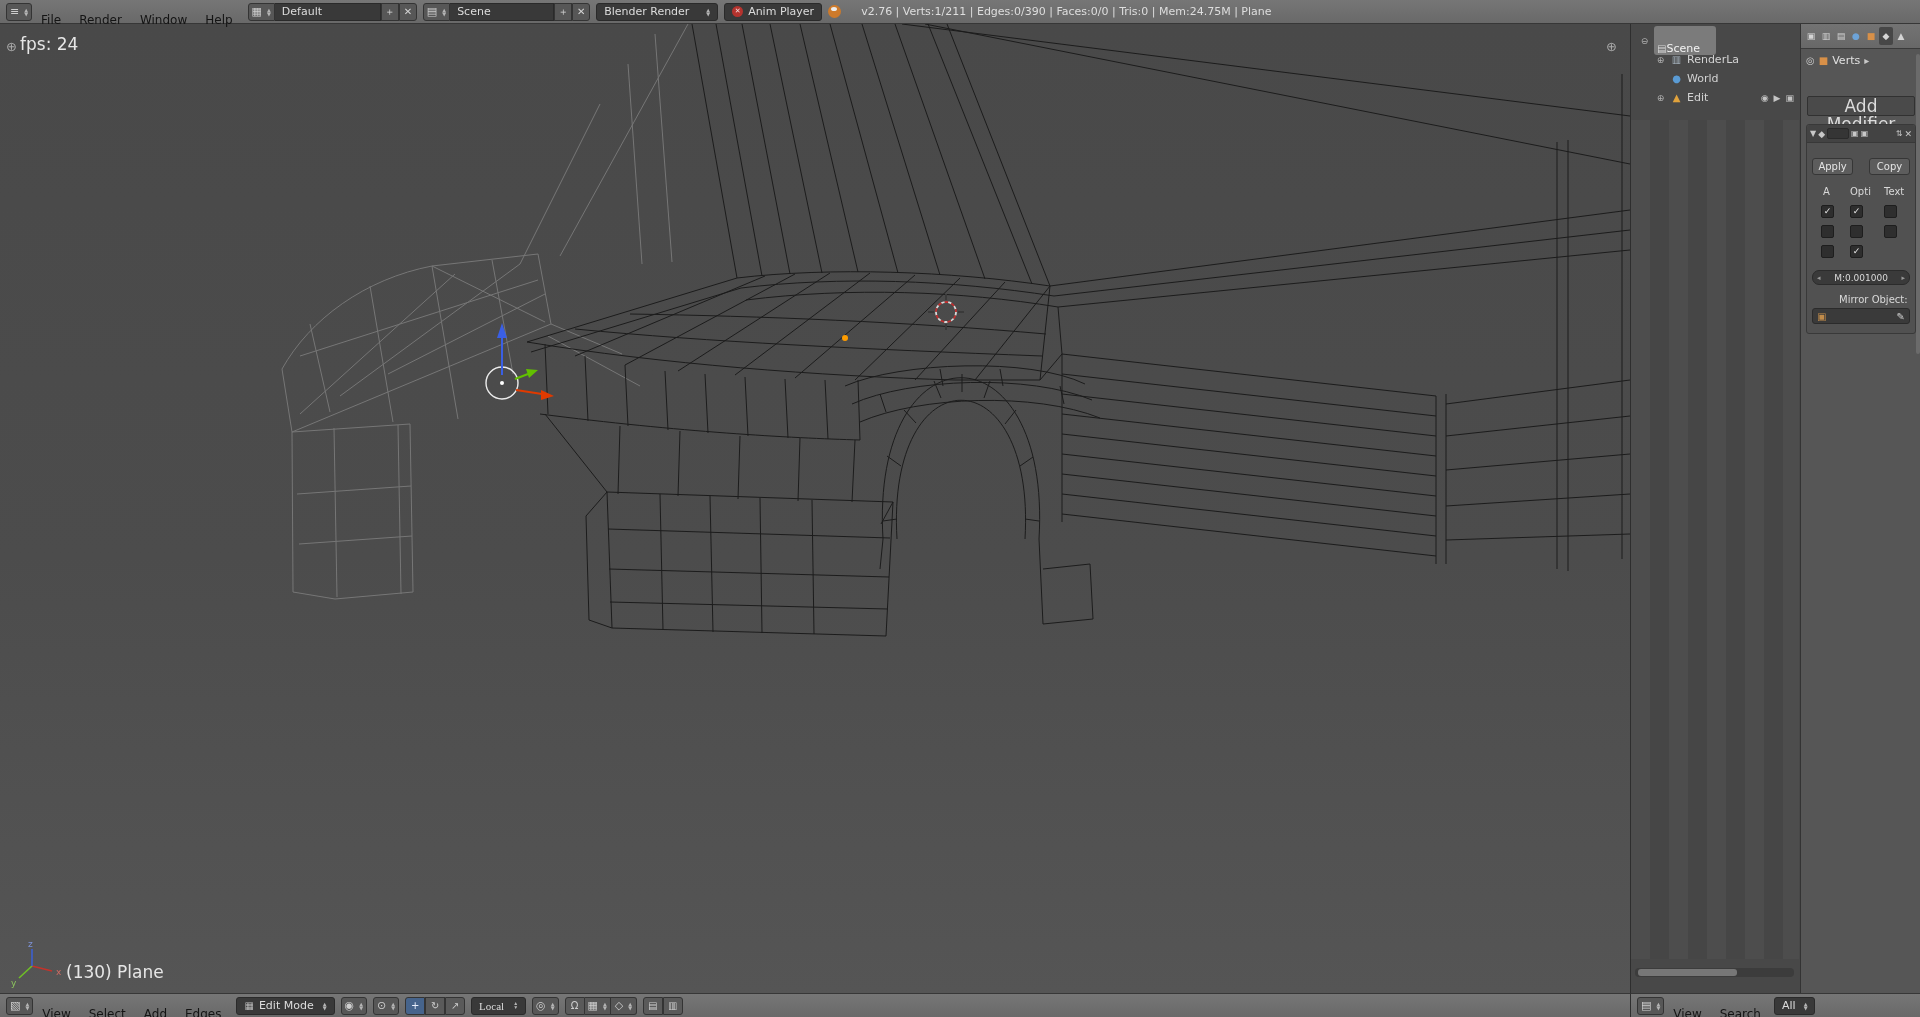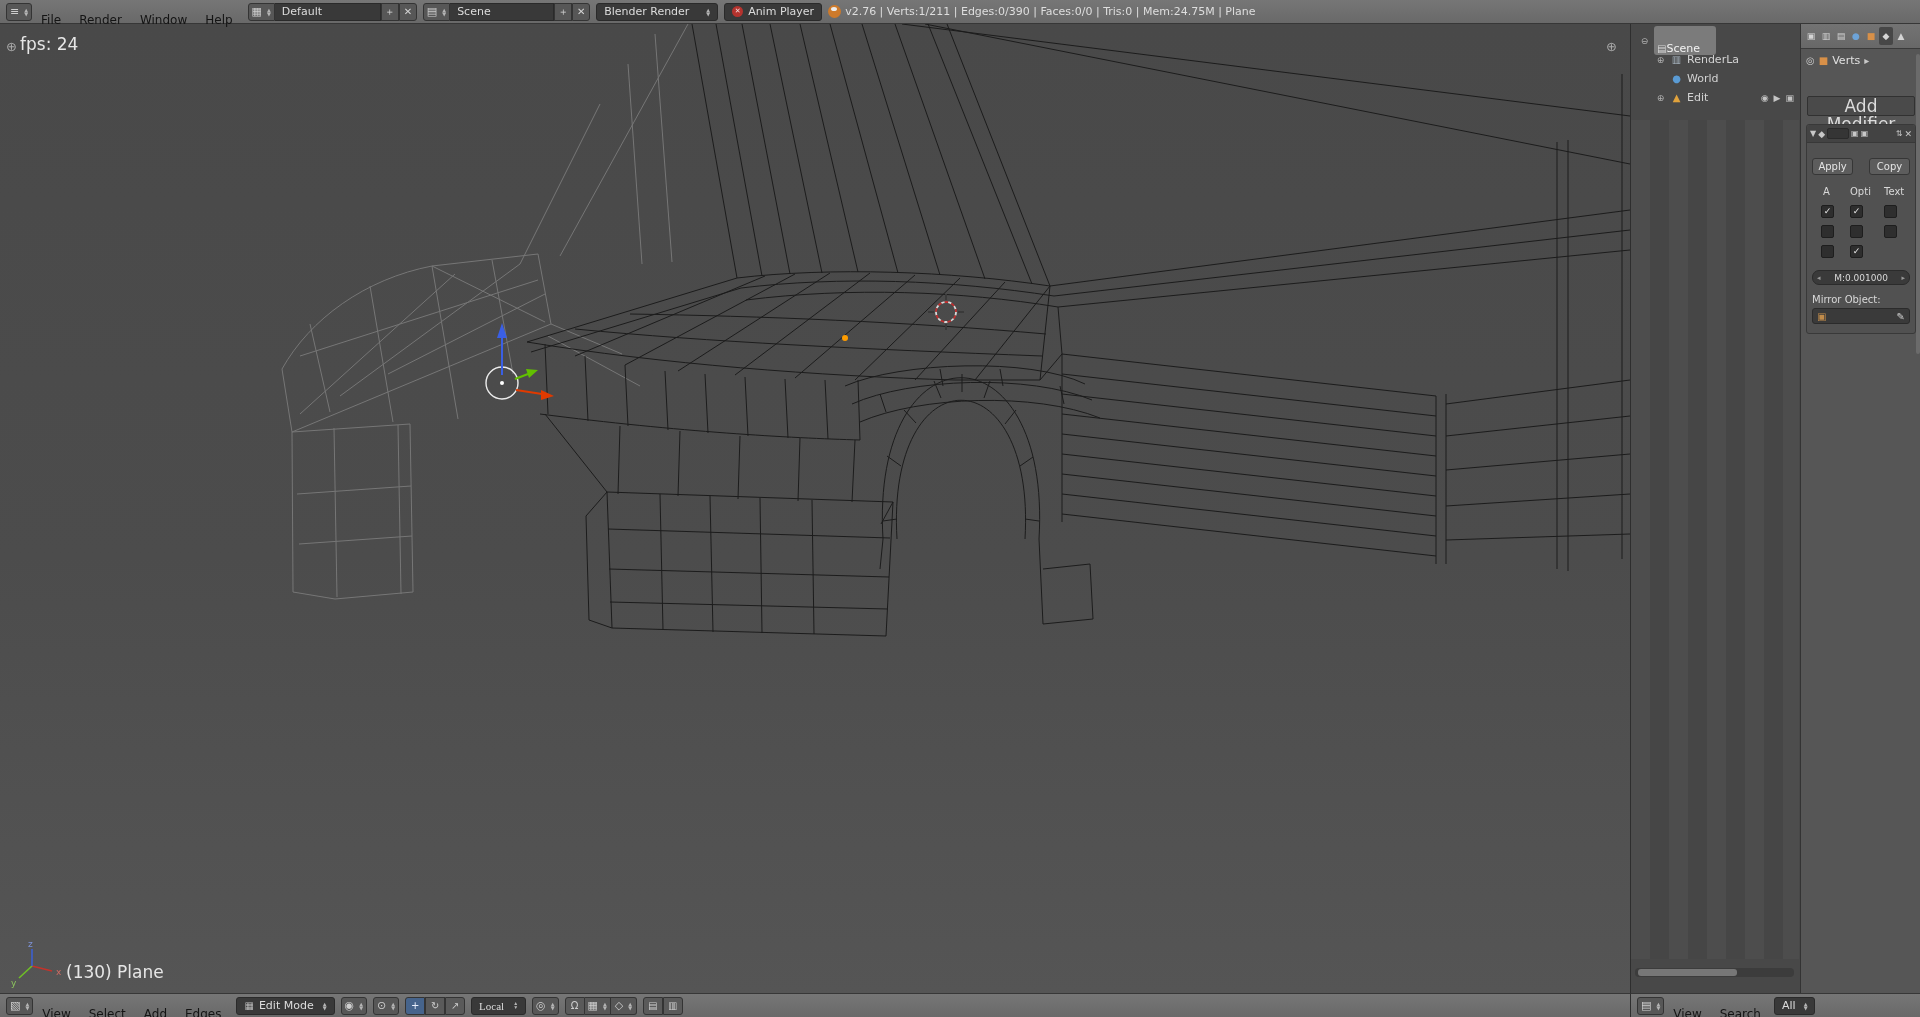--- a/index.html
+++ b/index.html
@@ -36,21 +36,21 @@
     color:#d5d5d5; font-size:10px;
   }
   .updown { display:inline-flex; flex-direction:column; justify-content:center; margin-left:4px; }
   .updown span { font-size:5px; line-height:4px; color:#b5b5b5; }
   .blogo { width:13px; height:13px; border-radius:50%; background:#cd7a2b; position:relative; flex:0 0 auto; }
   .blogo::after { content:""; position:absolute; left:3px; top:2px; width:6px; height:4px; border-radius:50%; background:#ececec; }
   .animico { width:11px; height:11px; border-radius:50%; background:#b5332e; color:#f1dddd; font-size:7px; line-height:11px; text-align:center; margin-right:5px; flex:0 0 auto; }
 
   
   #top-header { position:absolute; left:0; top:0; width:1920px; height:24px; border-bottom:1px solid #373737; z-index:5; }
-  #top-header .stats { color:#dedede; font-size:11px; margin-left:4px; white-space:nowrap; }
+  #top-header .stats { color:#dedede; font-size:11px; margin-left:20px; white-space:nowrap; }
 
   
   #viewport {
     position:absolute; left:0; top:24px; width:1630px; height:969px;
     background:linear-gradient(180deg,#494949 0%,#4c4c4c 55%,#555555 100%);
     overflow:hidden;
   }
   #wire { position:absolute; left:0; top:0; }
   .vp-text { position:absolute; color:#e6e6e6; font-size:17px; }
   .corner-plus { position:absolute; color:#a9a9a9; font-size:13px; line-height:13px; }
@@ -88,21 +88,21 @@
   .mp-body { padding:5px 5px 9px 5px; }
   .btnrow { display:flex; gap:16px; margin-top:10px;align-items:center; }
   .btn { flex:1; height:17px; background:#5d5d5d; border:1px solid #363636; border-radius:3px; color:#e4e4e4; font-size:10px; text-align:center; line-height:15px; }
   .collabels { position:relative; height:12px; margin-top:11px; color:#d8d8d8; font-size:10px; }
   .collabels span { position:absolute; top:0; }
   .cbrow { position:relative; height:13px; margin-top:7px; }
   .cb { position:absolute; width:13px; height:13px; background:#2e2e2e; border:1px solid #1e1e1e; border-radius:2px; color:#eaeaea; font-size:9px; line-height:11px; text-align:center; }
   .cb.checked::after { content:"✓"; }
   .numfield { margin-top:12px; height:15px; background:#3a3a3a; border:1px solid #2b2b2b; border-radius:7px; color:#d8d8d8; font-size:9px; display:flex; align-items:center; justify-content:space-between; padding:0 4px; }
   .numfield .arr { color:#9a9a9a; font-size:7px; }
-  .flabel { margin-top:9px; color:#d8d8d8; font-size:10px; }
+  .flabel { margin-top:9px; color:#d8d8d8; font-size:10px;margin-left:27px; }
   .objfield { margin-top:3px; height:16px; background:#3a3a3a; border:1px solid #2b2b2b; border-radius:3px; display:flex; align-items:center; padding:0 4px; color:#cfcfcf; font-size:10px; }
   #props-scroll { position:absolute; right:1px; top:30px; width:4px; height:300px; background:#6f6f6f; border-radius:2px; opacity:.85; }
 
   
   #vp-header { position:absolute; left:0; top:993px; width:1630px; height:24px; border-top:1px solid #373737; }
   #ol-header { position:absolute; left:1630px; top:993px; width:290px; height:24px; border-top:1px solid #373737; border-left:1px solid #2e2e2e; }
   .hsep { width:6px; }
   .toggle { display:flex; align-items:center; justify-content:center; width:20px; height:18px; background:#5a5a5a; border:1px solid #343434; color:#cdcdcd; font-size:10px; }
   .toggle.pressed { background:#46648c; color:#e8eefb; }
 </style>

